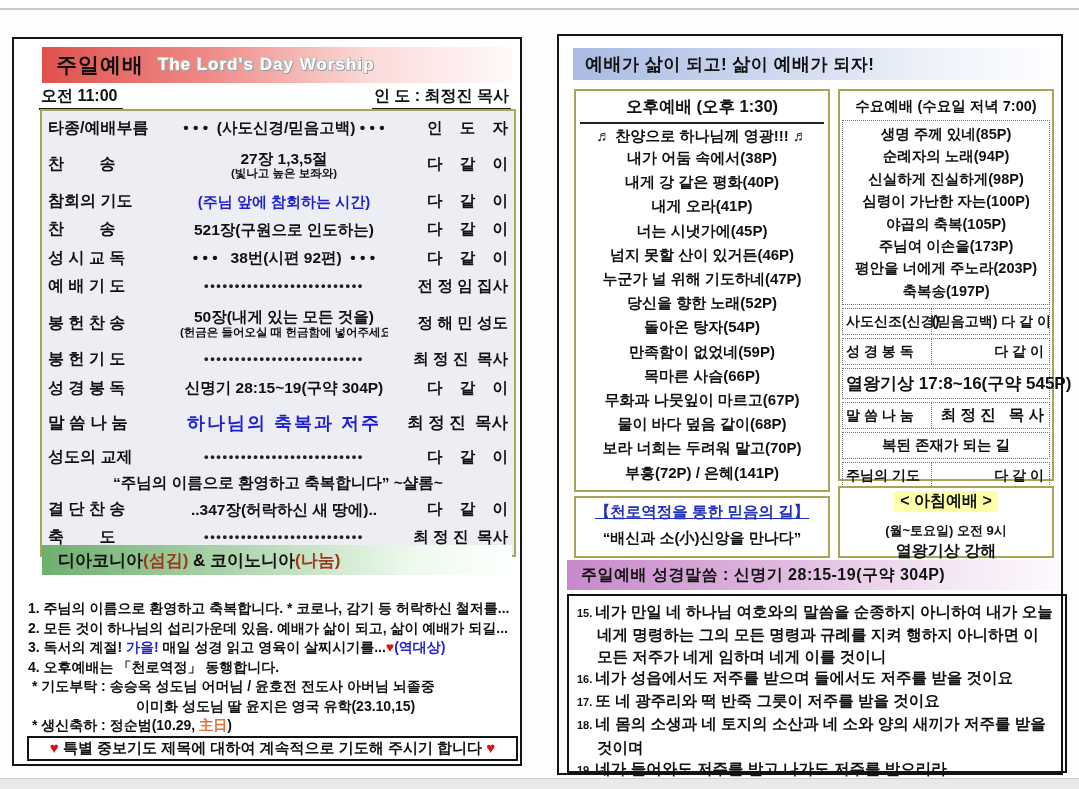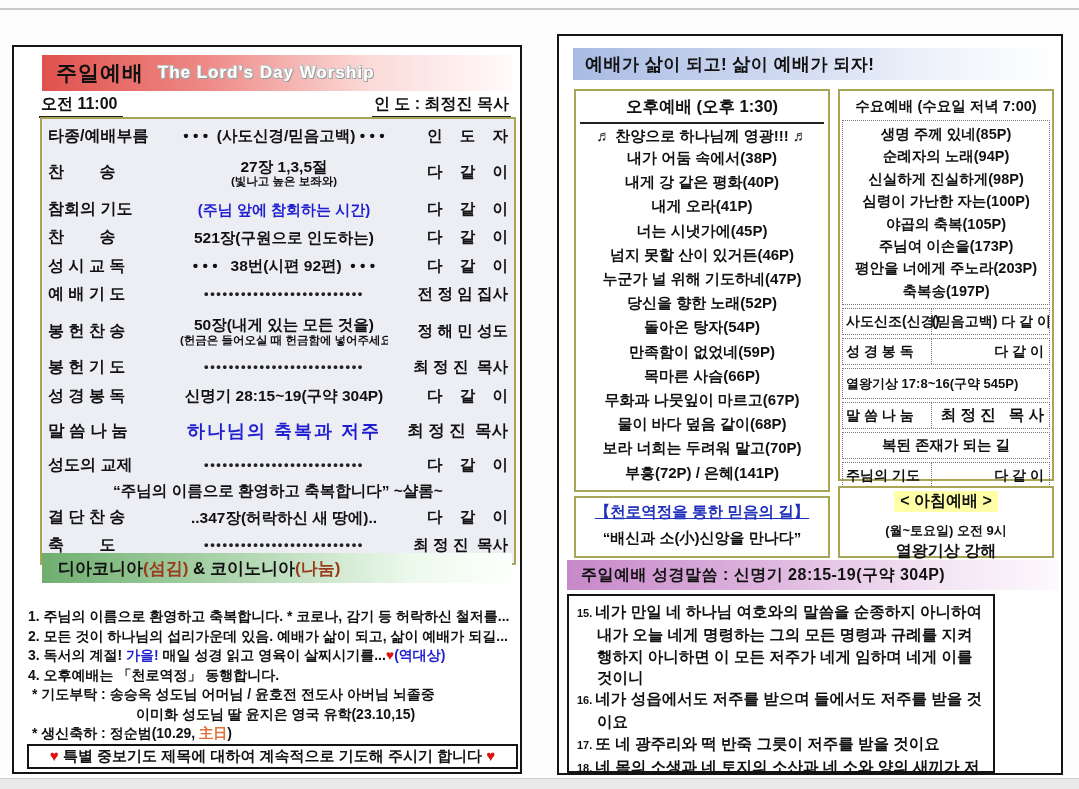--- a/index.html
+++ b/index.html
@@ -3,21 +3,21 @@
 <meta charset="utf-8">
 <style>
   * { margin:0; padding:0; box-sizing:border-box; }
   html,body { width:1079px; height:789px; background:#fdfdfd; }
   body { font-family:"Liberation Sans","DejaVu Sans",sans-serif; color:#111; }
   .screen { position:relative; width:1079px; height:789px; background:#fdfdfd; overflow:hidden; }
   .top-rule { position:absolute; left:0; top:8px; width:1079px; height:2px; background:#c9c9c9; }
   .bottom-bar { position:absolute; left:0; bottom:0; width:1079px; height:11px; background:#e9e9e9; border-top:1px solid #cfcfcf; }
 
   .page { position:absolute; background:#fff; border:2px solid #141414; }
-  .page-left { left:12px; top:37px; width:510px; height:729px;margin-top:8px; }
+  .page-left { left:12px; top:37px; width:510px; height:729px; }
   .page-right { left:557px; top:34px; width:506px; height:741px; }
 
   
   .lp-header { position:absolute; left:28px; top:8px; width:470px; height:36px;
     background:linear-gradient(to right,#e0514d 0%,#ee8a86 35%,#fbdbd9 70%,#fffafa 100%);
     display:flex; align-items:center; padding-left:14px; }
   .lp-title { font-size:21px; font-weight:800; color:#111; letter-spacing:1px; }
   .lp-subtitle { font-size:17px; font-weight:700; color:#fff; margin-left:14px; letter-spacing:1px;
     text-shadow:1px 1px 0 #9a9a9a,-1px -1px 0 #cfcfcf,1px -1px 0 #b5b5b5,-1px 1px 0 #b5b5b5; }
   .lp-timerow { position:absolute; left:25px; top:48px; width:472px; height:22px;
@@ -74,31 +74,31 @@
     font-size:14.5px; font-weight:800; white-space:nowrap; }
   .wed-songs { border:1px dotted #777; padding:2px 0; }
   .box-wednesday .song { text-align:center; font-size:14.5px; font-weight:700; line-height:22.4px; white-space:nowrap; }
   .wed-table { display:flex; flex-direction:column; }
   .wrow { border:1px dotted #777; margin-top:3px; min-height:27px; display:flex; align-items:center;
     font-size:14px; font-weight:700; white-space:pre; padding:0 3px; }
   .wleft { width:86px; flex:0 0 auto; border-right:1px dotted #777; align-self:stretch; display:flex; align-items:center; }
   .wright { flex:1; text-align:right; padding-right:2px; }
   .wrow .wright.b { font-size:15.5px; font-weight:800; }
   .wrow.wspan { justify-content:center; font-weight:800; }
-  .wrow.role-scripture-ref { justify-content:flex-start; font-size:13px; min-height:31px; }
+  .wrow.role-scripture-ref { justify-content:flex-start; font-size:17px; min-height:31px; }
   .wrow.role-sermon-title { font-size:14.5px; }
   .box-morning { left:279px; top:450px; width:216px; height:72px; text-align:center; padding-top:3px; }
   .morning-title { font-size:16px; font-weight:800; display:inline-block; background:#ffffa8; padding:0 6px; }
   .morning-line1 { font-size:13px; font-weight:700; margin-top:10px; }
   .morning-line2 { font-size:16px; font-weight:800; margin-top:1px; }
 
   .rp-scrip-header { position:absolute; left:8px; top:524px; width:492px; height:30px;
     background:linear-gradient(to right,#c788c9 0%,#ddb4de 40%,#f3e4f3 75%,#fdf9fd 100%);
     display:flex; align-items:center; padding-left:14px; font-size:16px; font-weight:800; letter-spacing:0.5px; }
-  .rp-scripture { position:absolute; left:8px; top:558px; width:428px; height:179px;
+  .rp-scripture { position:absolute; left:8px; top:558px; width:500px; height:179px;
     border:2px solid #141414; padding:5px 8px 0 8px; }
   .verse { font-size:15.5px; font-weight:600; line-height:21.3px; padding-left:20px; text-indent:-20px; }
   .vnum { font-size:11px; font-weight:700; }
   .verse .b { font-weight:800; }
 
   .b { font-weight:800; }
   .c-blue { color:#1f1fd0; }
   .c-red { color:#e01010; }
   .c-brown { color:#9c3a1c; }
   .c-orange { color:#e2703a; }

